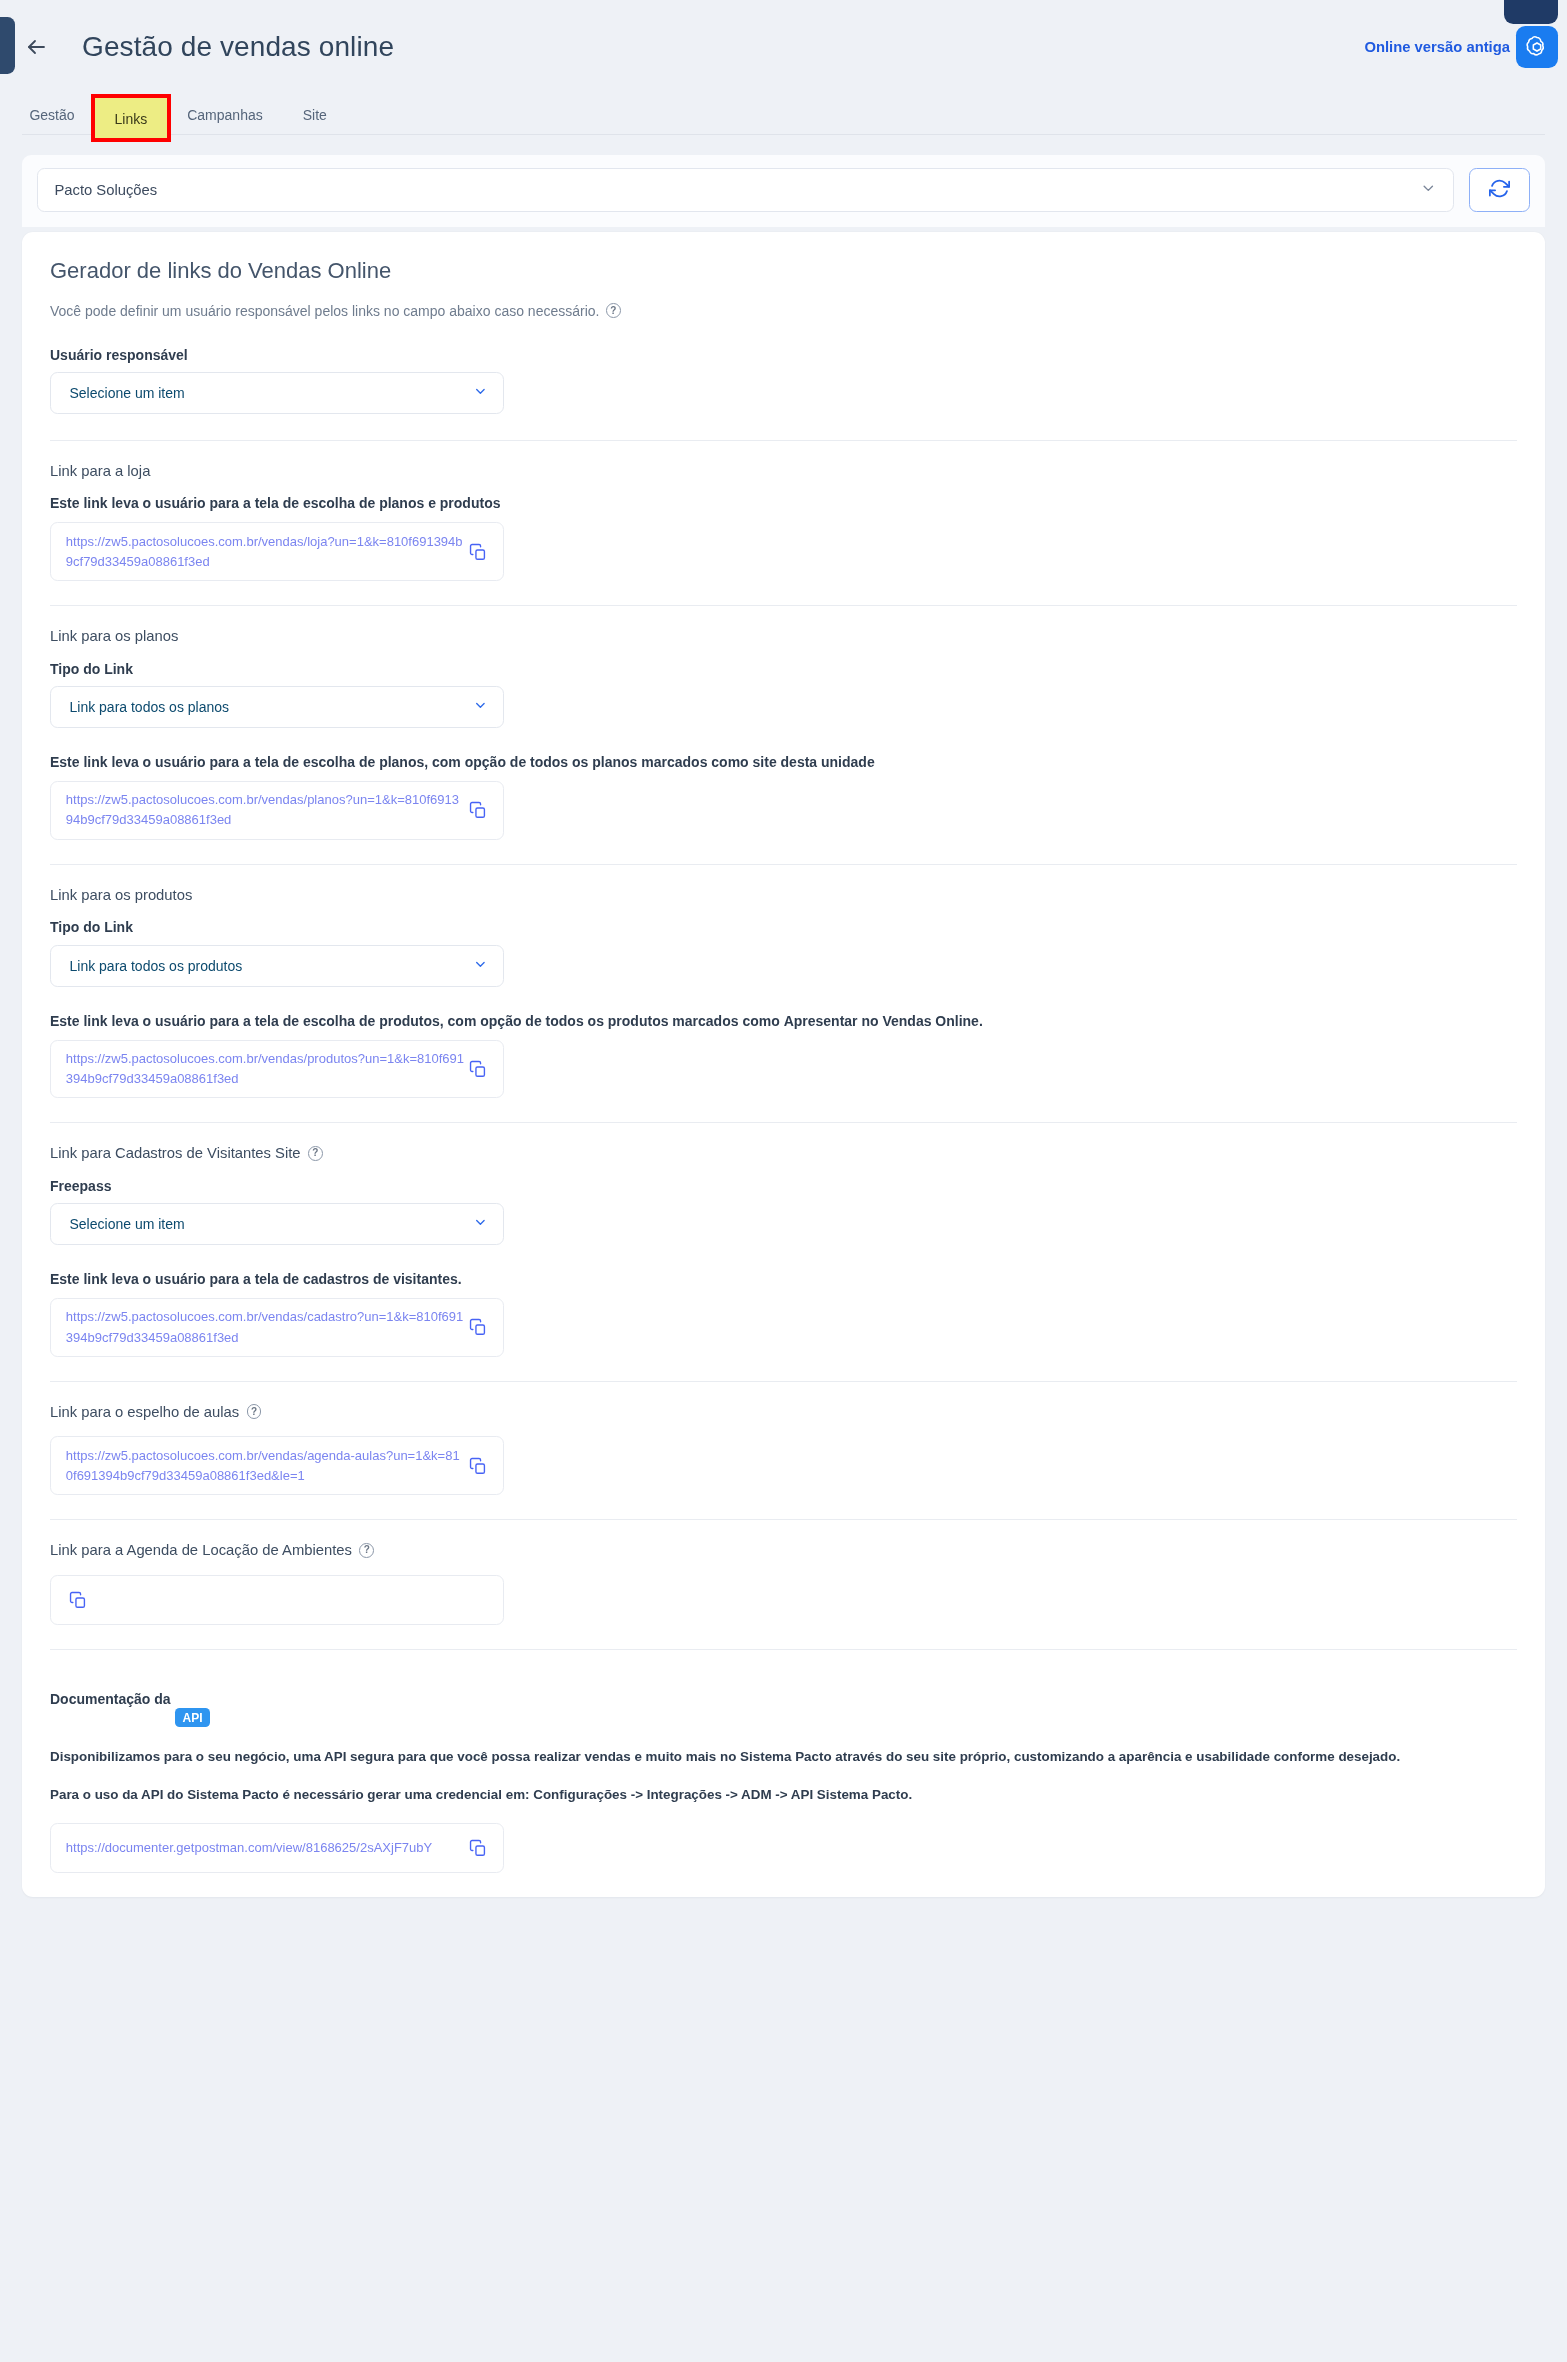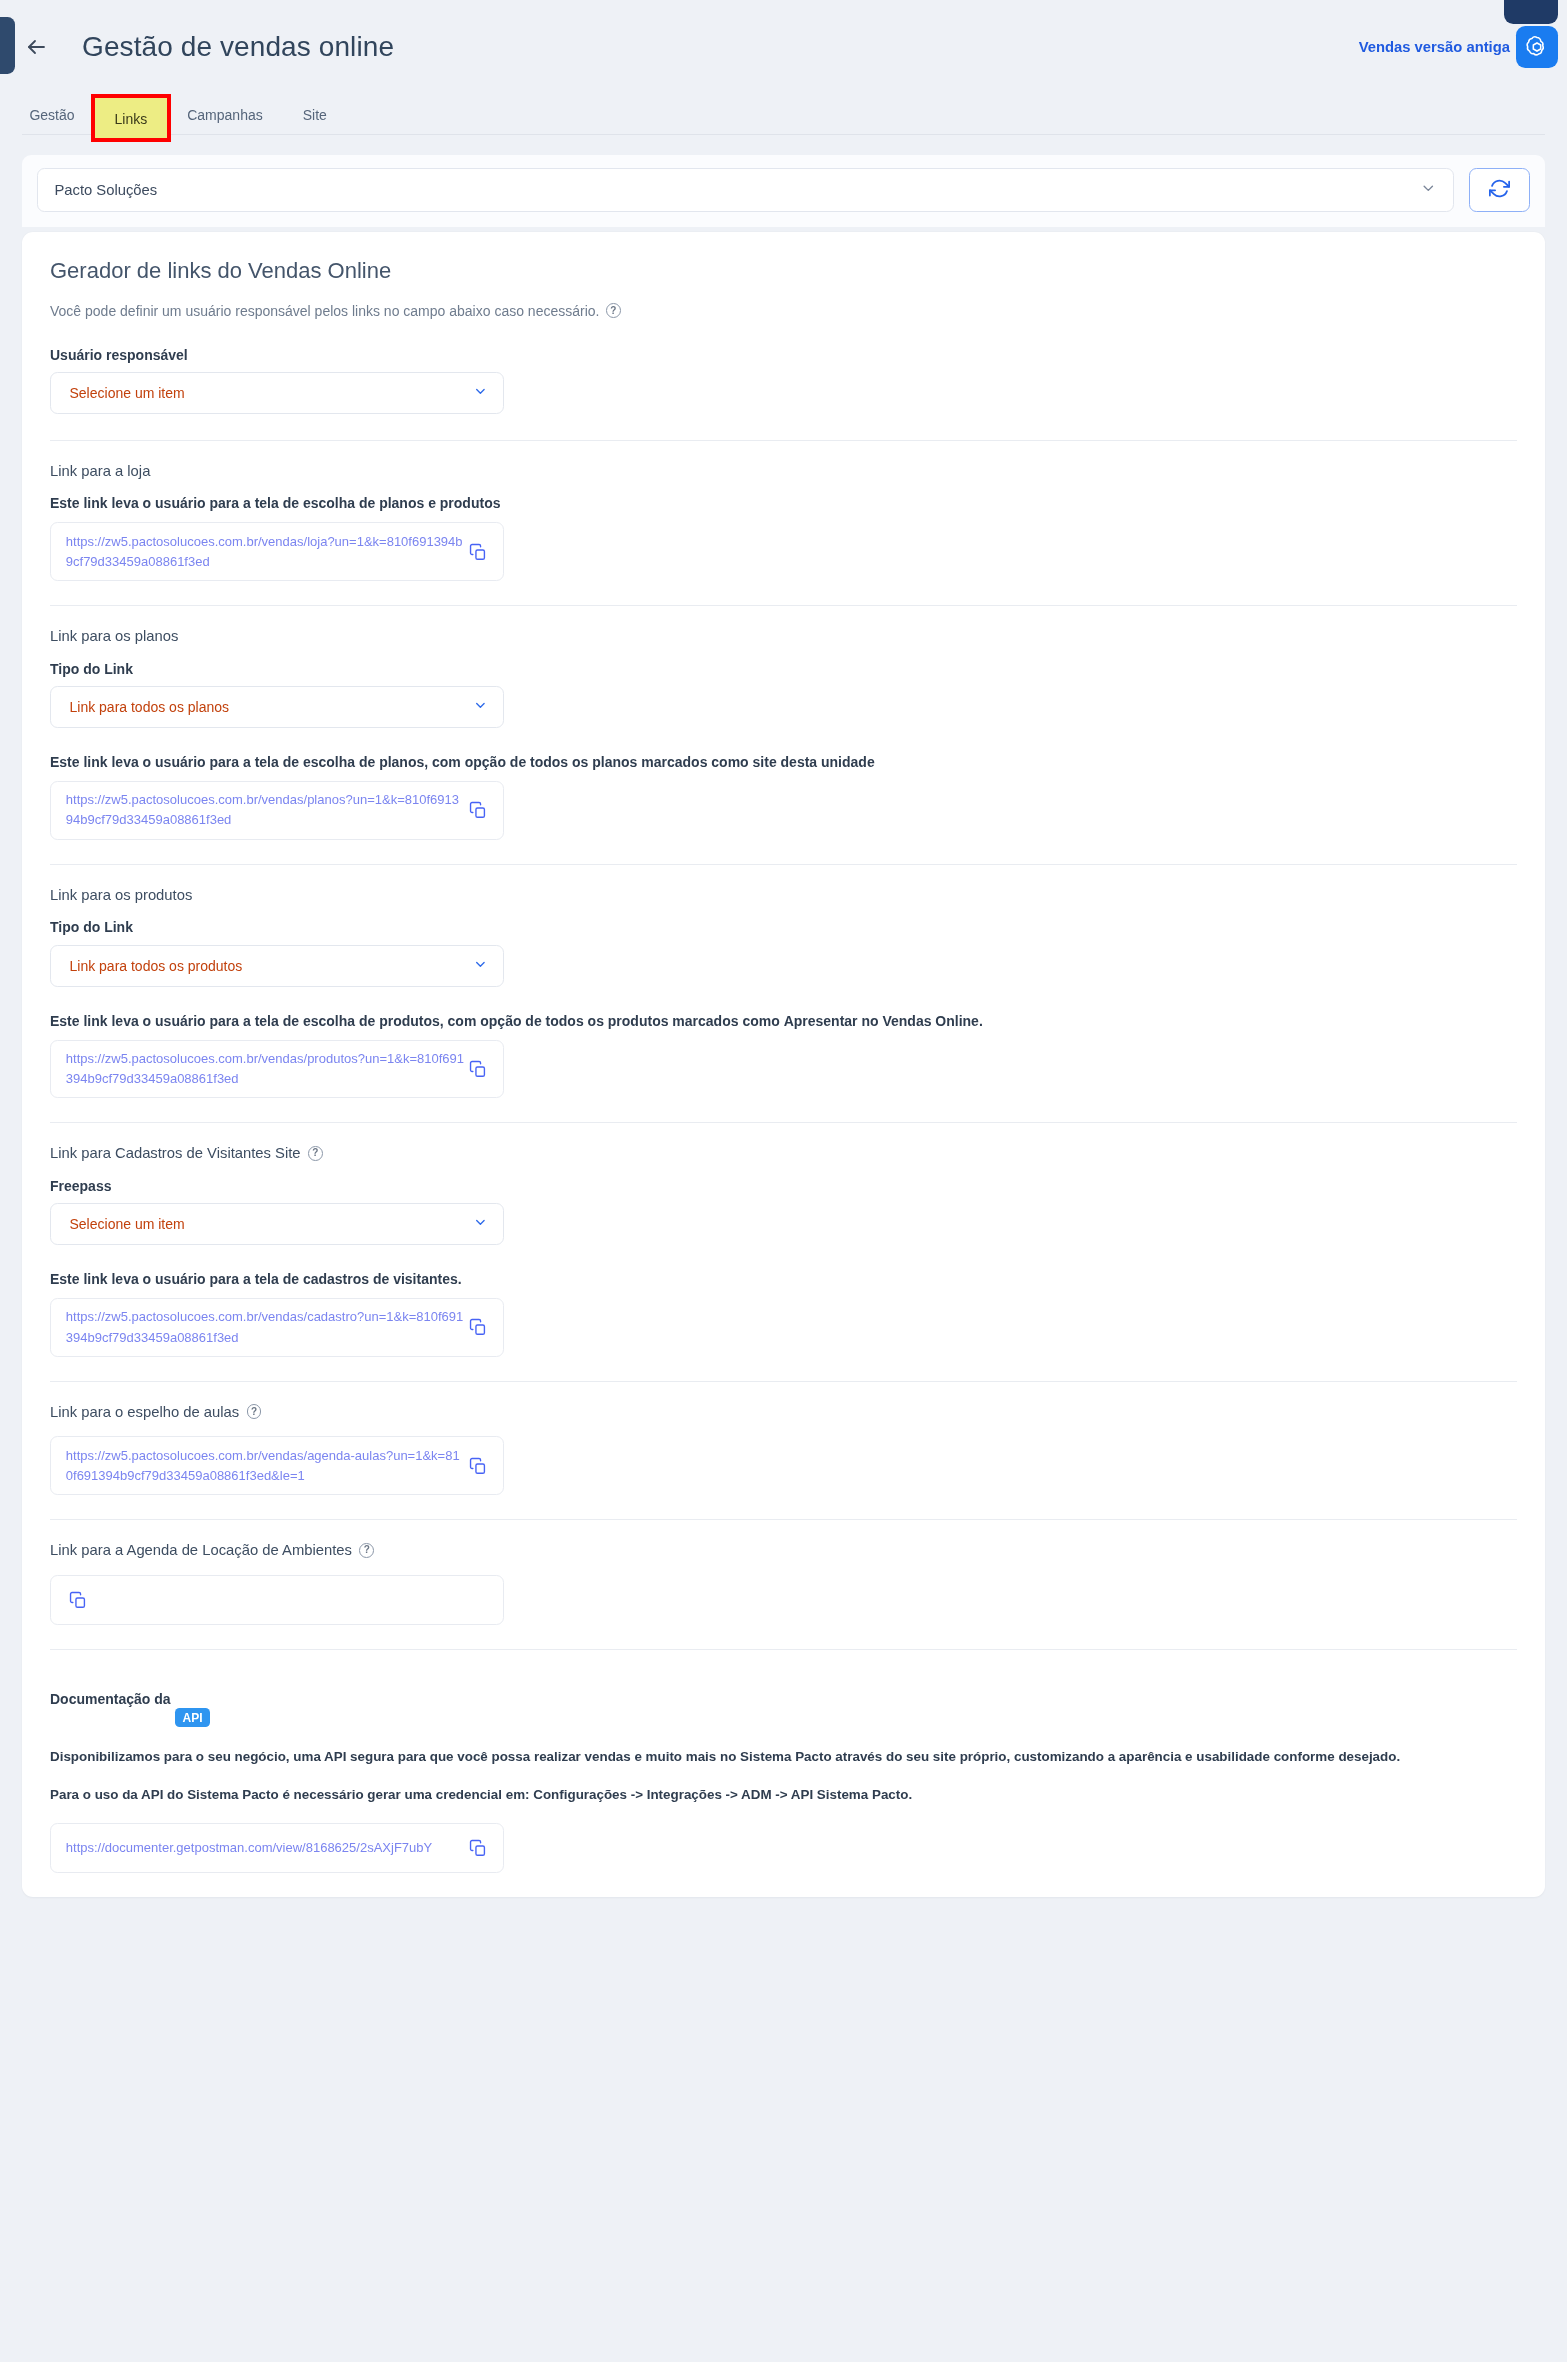--- a/index.html
+++ b/index.html
@@ -133,21 +133,21 @@
     font-size: 14px; font-weight: 700; color: #2f3d4f;
     margin-bottom: 11px;
   }
   .desc-bold b { font-weight: 800; }
 
   .select-box {
     width: 454px; height: 42px;
     background: #fff; border: 0.9px solid #e3e7ee; border-radius: 7.4px;
     display: flex; align-items: center; justify-content: space-between;
     padding: 0 14.8px 0 18.5px; cursor: pointer;
-    font-size: 14px; color: #c2410c;
+    font-size: 14px; color: #0c4a6e;
     margin-bottom: 26px;
   }
   .select-box .chev { color: #2f6bea; font-size: 12px; }
 
   .url-box {
     width: 454px; min-height: 50px;
     background: #fff; border: 0.9px solid #e8ebf1; border-radius: 7.4px;
     display: flex; align-items: center; justify-content: space-between;
     padding: 8.3px 13px 8.3px 14.8px; gap: 1px;
   }
@@ -202,21 +202,21 @@
   <div class="header-left">
     <div class="back-arrow">
       <svg viewBox="0 0 24 24" fill="none" stroke="currentColor" stroke-width="1.8" stroke-linecap="round" stroke-linejoin="round">
         <line x1="20" y1="12" x2="5" y2="12"></line>
           <polyline points="11 18 5 12 11 6"></polyline>
       </svg>
     </div>
     <h1 class="page-title">Gestão de vendas online</h1>
   </div>
   <div class="legacy-link">
-    <span>Vendas versão antiga</span>
+    <span>Online versão antiga</span>
     <span>
       <svg viewBox="0 0 24 24" fill="none" stroke="currentColor" stroke-width="2" stroke-linecap="round" stroke-linejoin="round">
         <path d="M18 13v6a2 2 0 0 1-2 2H5a2 2 0 0 1-2-2V8a2 2 0 0 1 2-2h6"></path>
         <polyline points="15 3 21 3 21 9"></polyline>
           <line x1="10" y1="14" x2="21" y2="3"></line>
       </svg>
     </span>
   </div>
 </header>
 

